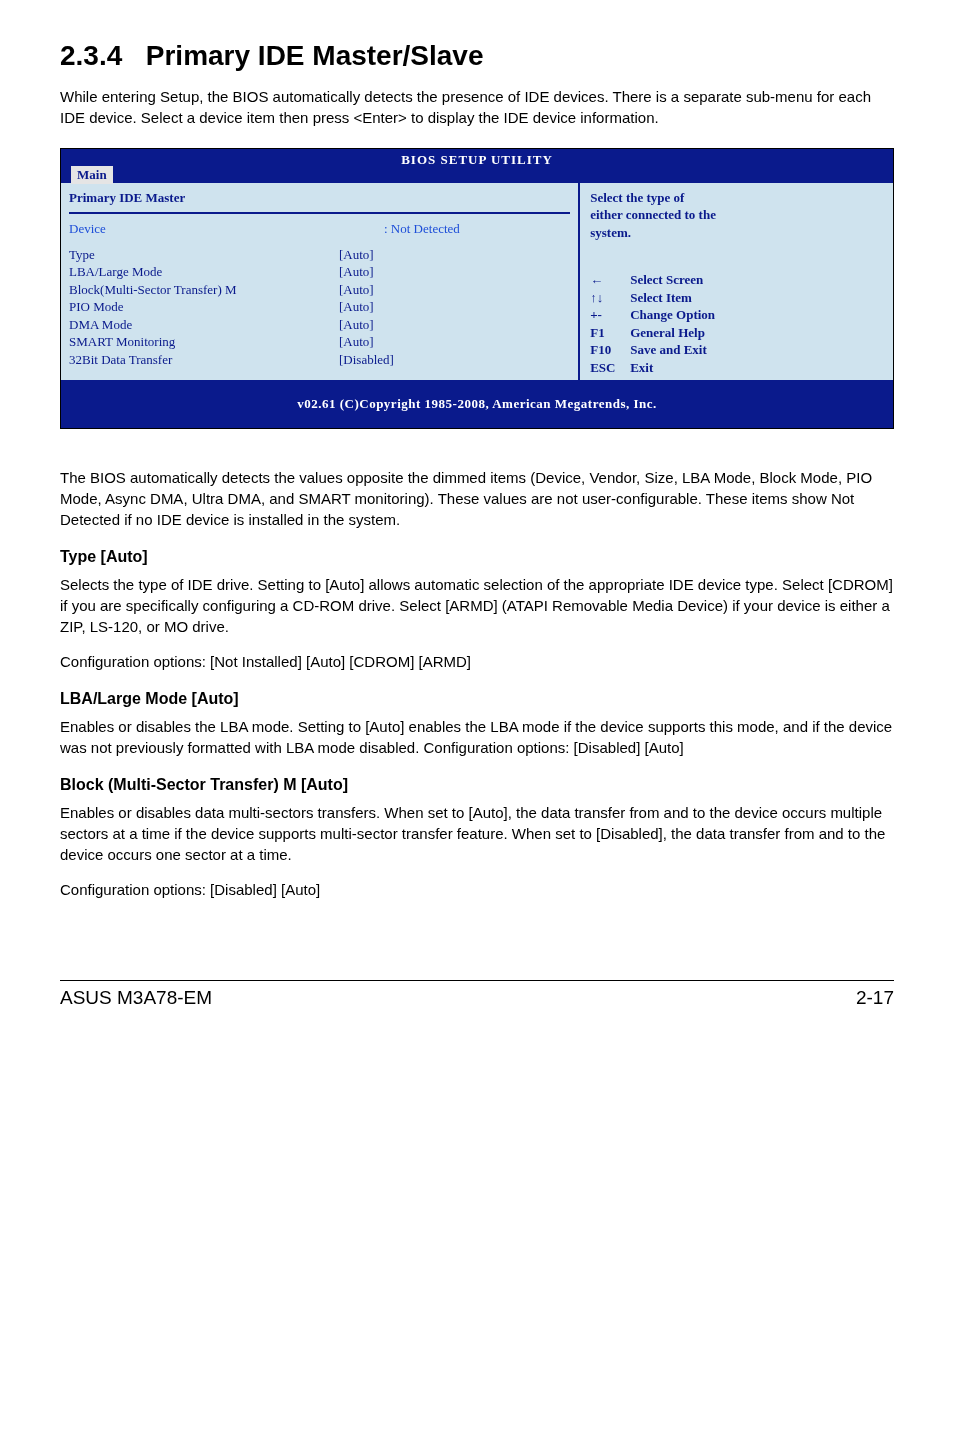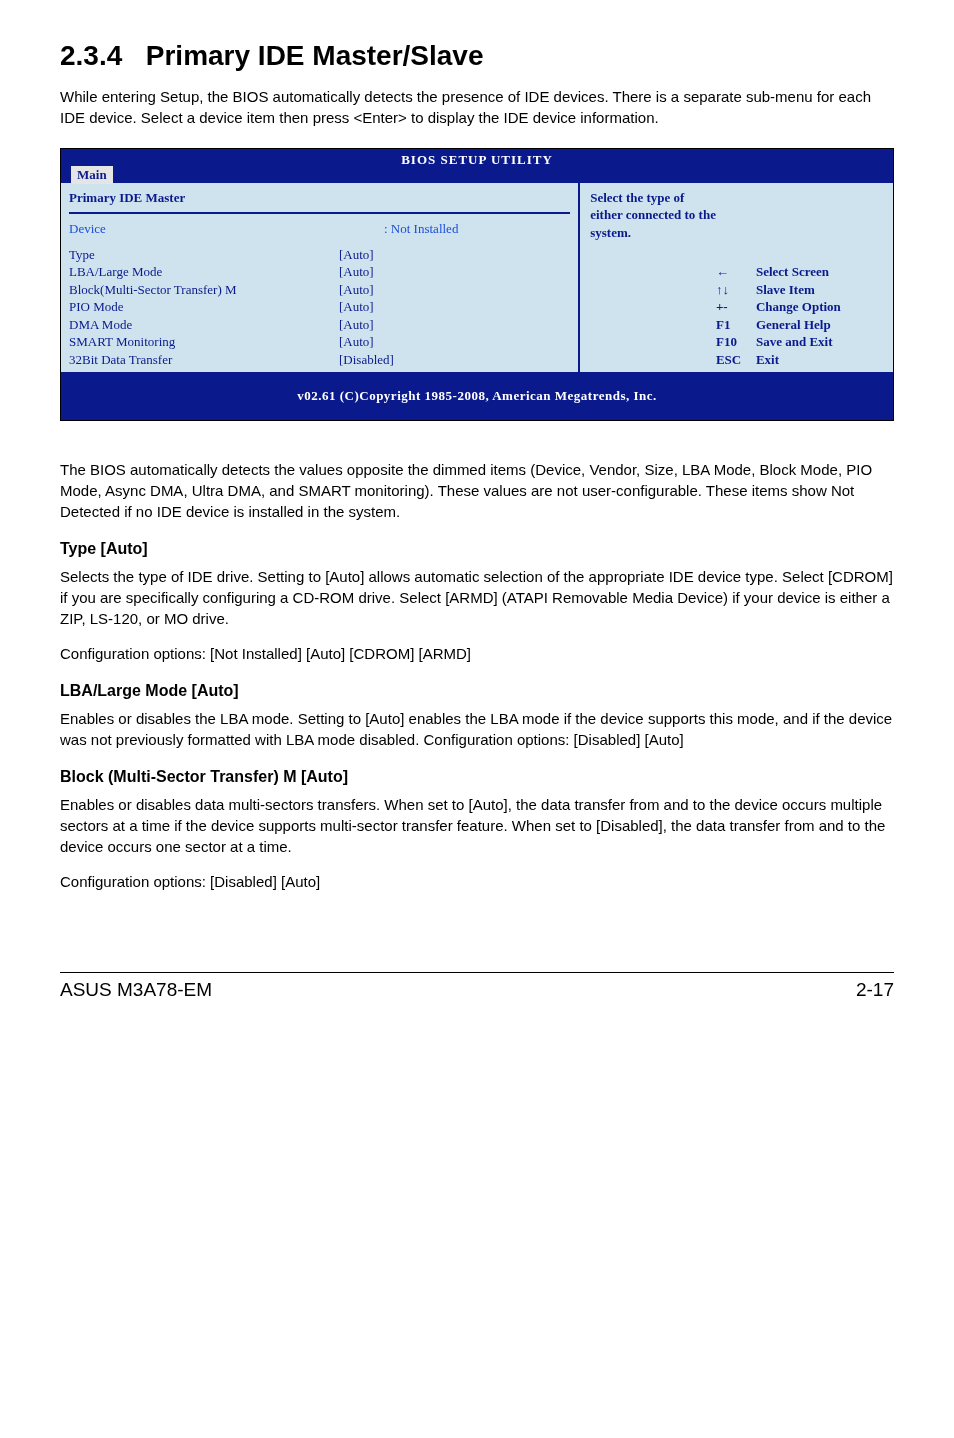--- a/index.html
+++ b/index.html
@@ -71,21 +71,21 @@
       flex: 1.7;
       padding: 6px 8px 4px 8px;
     }
 
     .bios-right {
       flex: 1;
       border-left: 2px solid #0a1a8c;
       padding: 6px 8px 4px 10px;
       color: #0a1a8c;
       display: flex;
-      flex-direction: row;
+      flex-direction: column;
     }
 
     .bios-header-row {
       color: #0a1a8c;
       font-weight: bold;
       padding-bottom: 4px;
     }
 
     .bios-hr {
       height: 2px;
@@ -172,21 +172,21 @@
     <div class="bios-titlebar-spacer"></div>
   </div>
 
   <div class="bios-body">
     <div class="bios-left">
       <div class="bios-header-row">Primary IDE Master</div>
       <div class="bios-hr"></div>
 
       <div class="bios-row dimmed">
         <span class="lbl">Device</span>
-        <span class="val">: Not Installed</span>
+        <span class="val">: Not Detected</span>
       </div>
 
       <div class="spacer-block"></div>
 
       <div class="bios-row">
         <span class="lbl">Type</span>
         <span class="val">[Auto]</span>
       </div>
       <div class="bios-row">
         <span class="lbl">LBA/Large Mode</span>
@@ -221,21 +221,21 @@
         <div>system.</div>
       </div>
 
       <div class="nav-help">
         <div class="nav-row">
           <span class="nav-key">←</span>
           <span>Select Screen</span>
         </div>
         <div class="nav-row">
           <span class="nav-key">↑↓</span>
-          <span>Slave Item</span>
+          <span>Select Item</span>
         </div>
         <div class="nav-row">
           <span class="nav-key">+-</span>
           <span>Change Option</span>
         </div>
         <div class="nav-row">
           <span class="nav-key">F1</span>
           <span>General Help</span>
         </div>
         <div class="nav-row">

